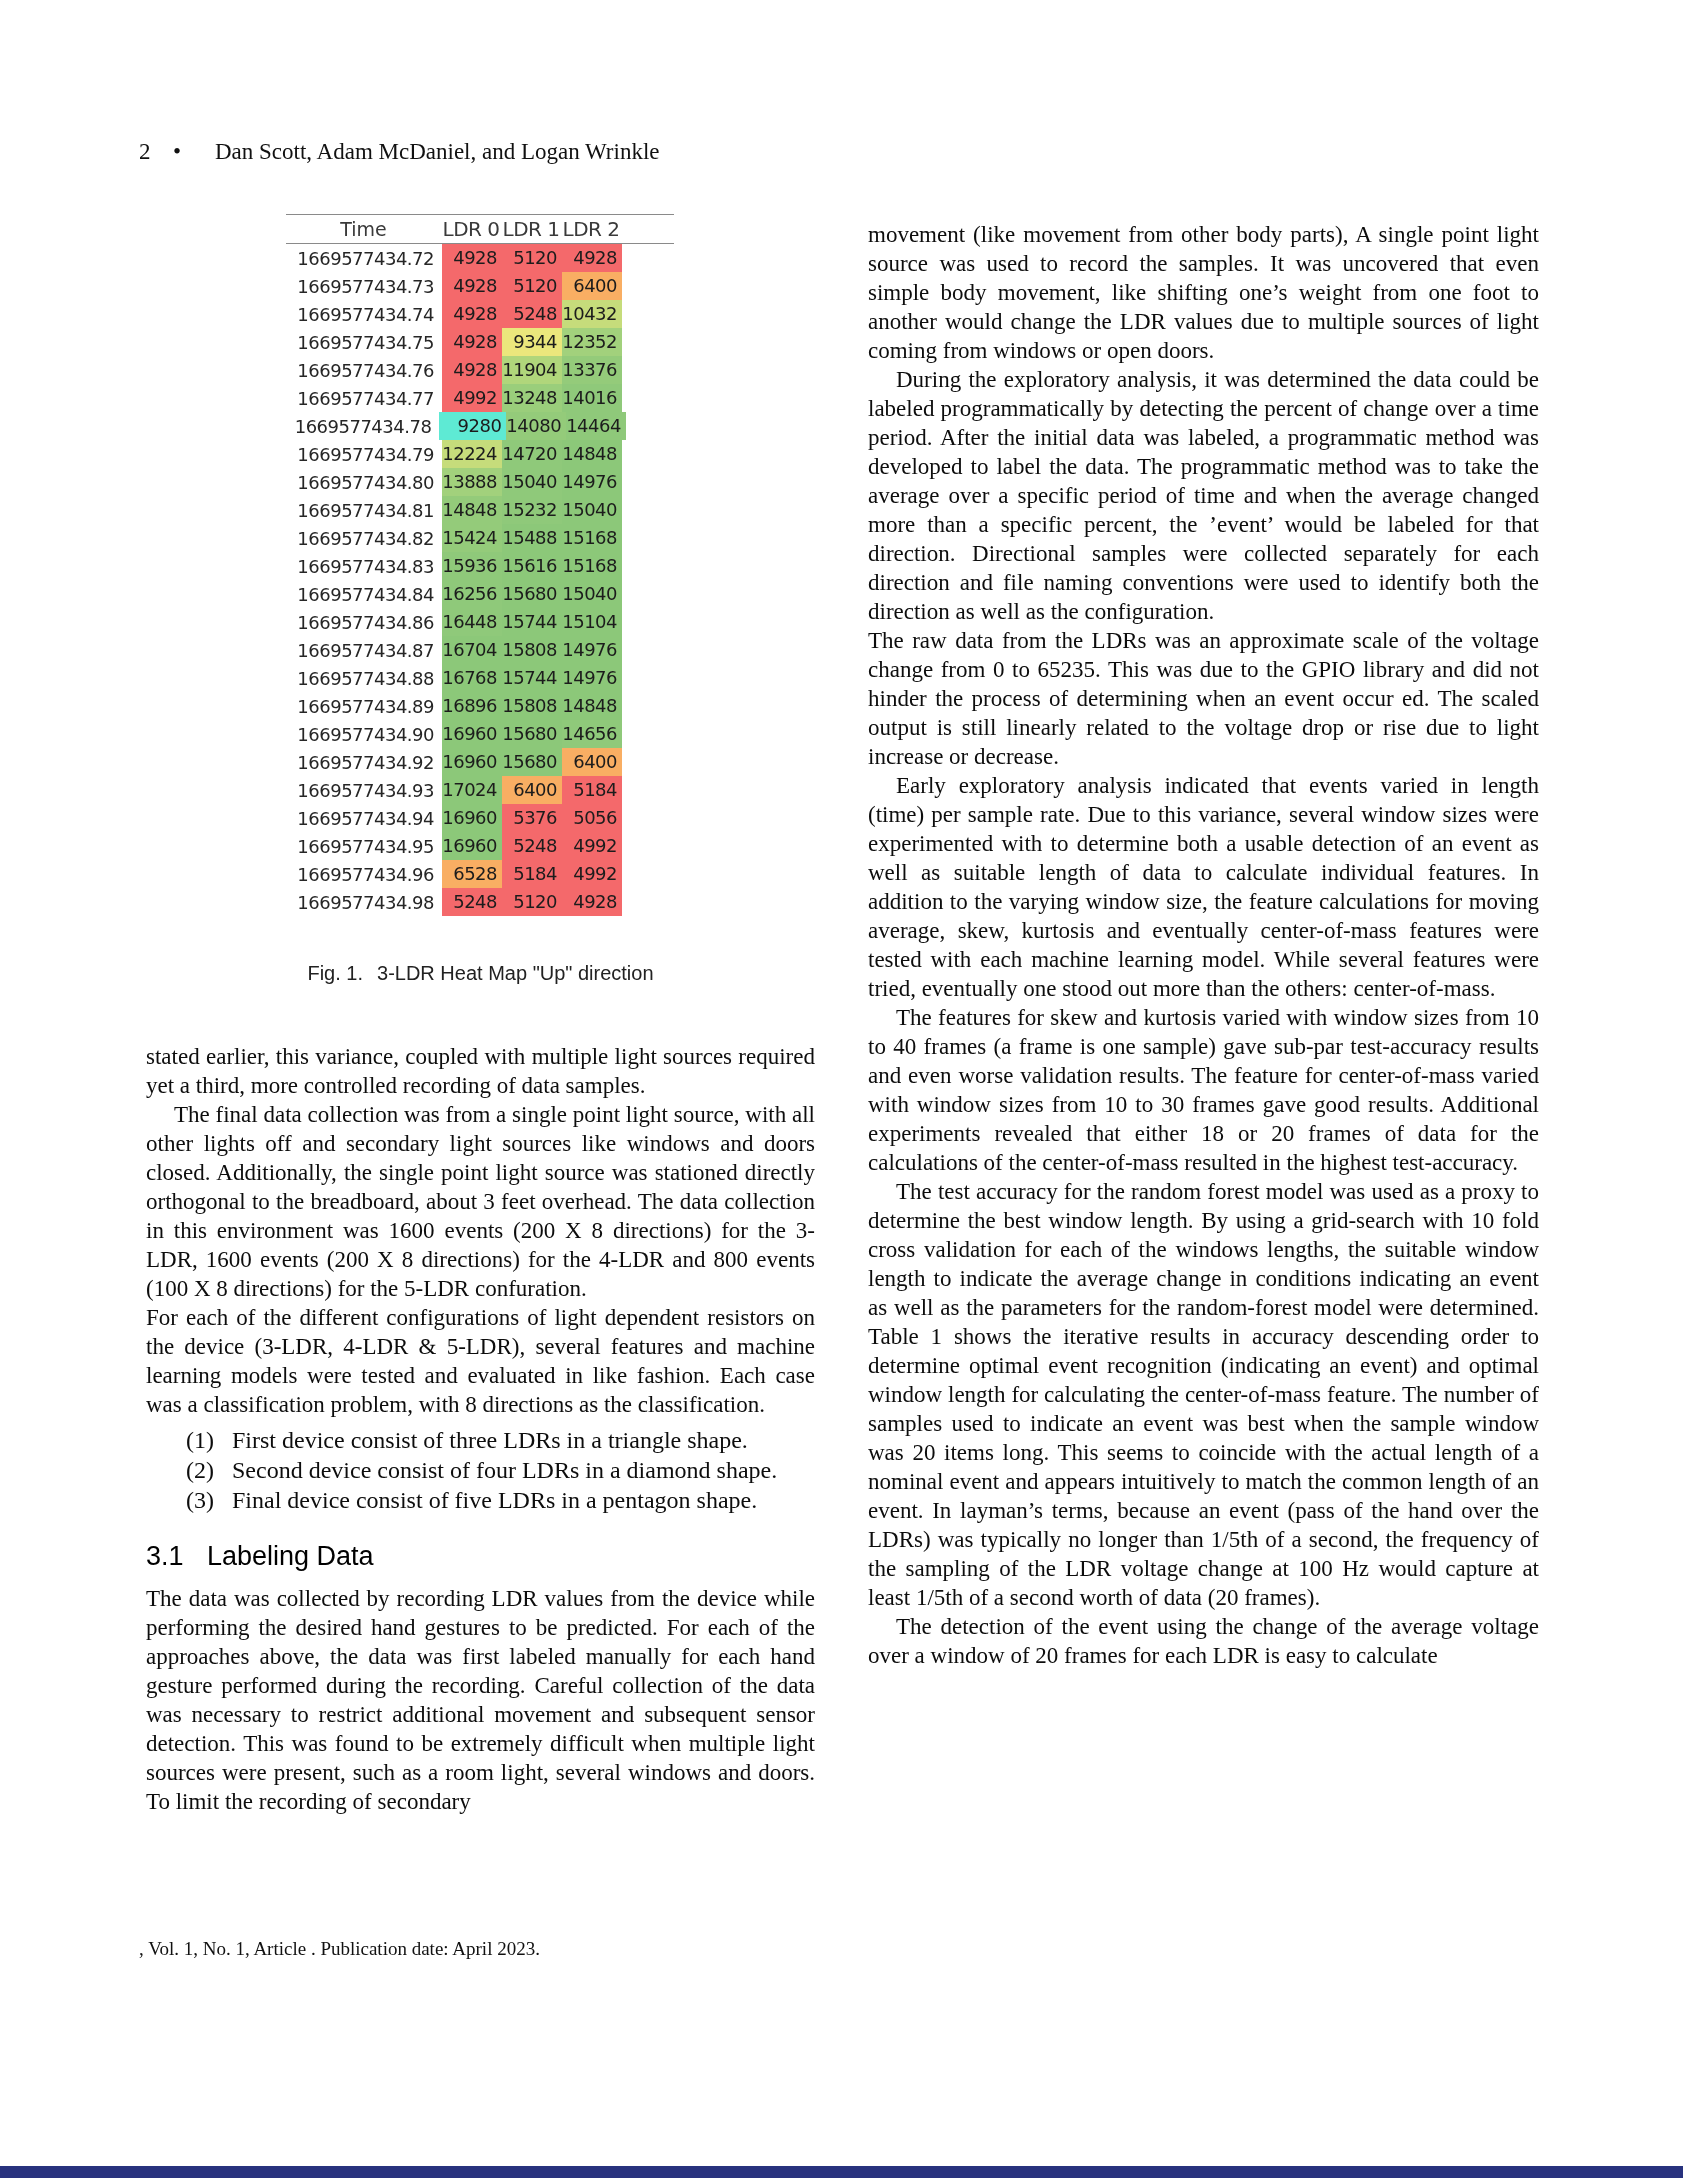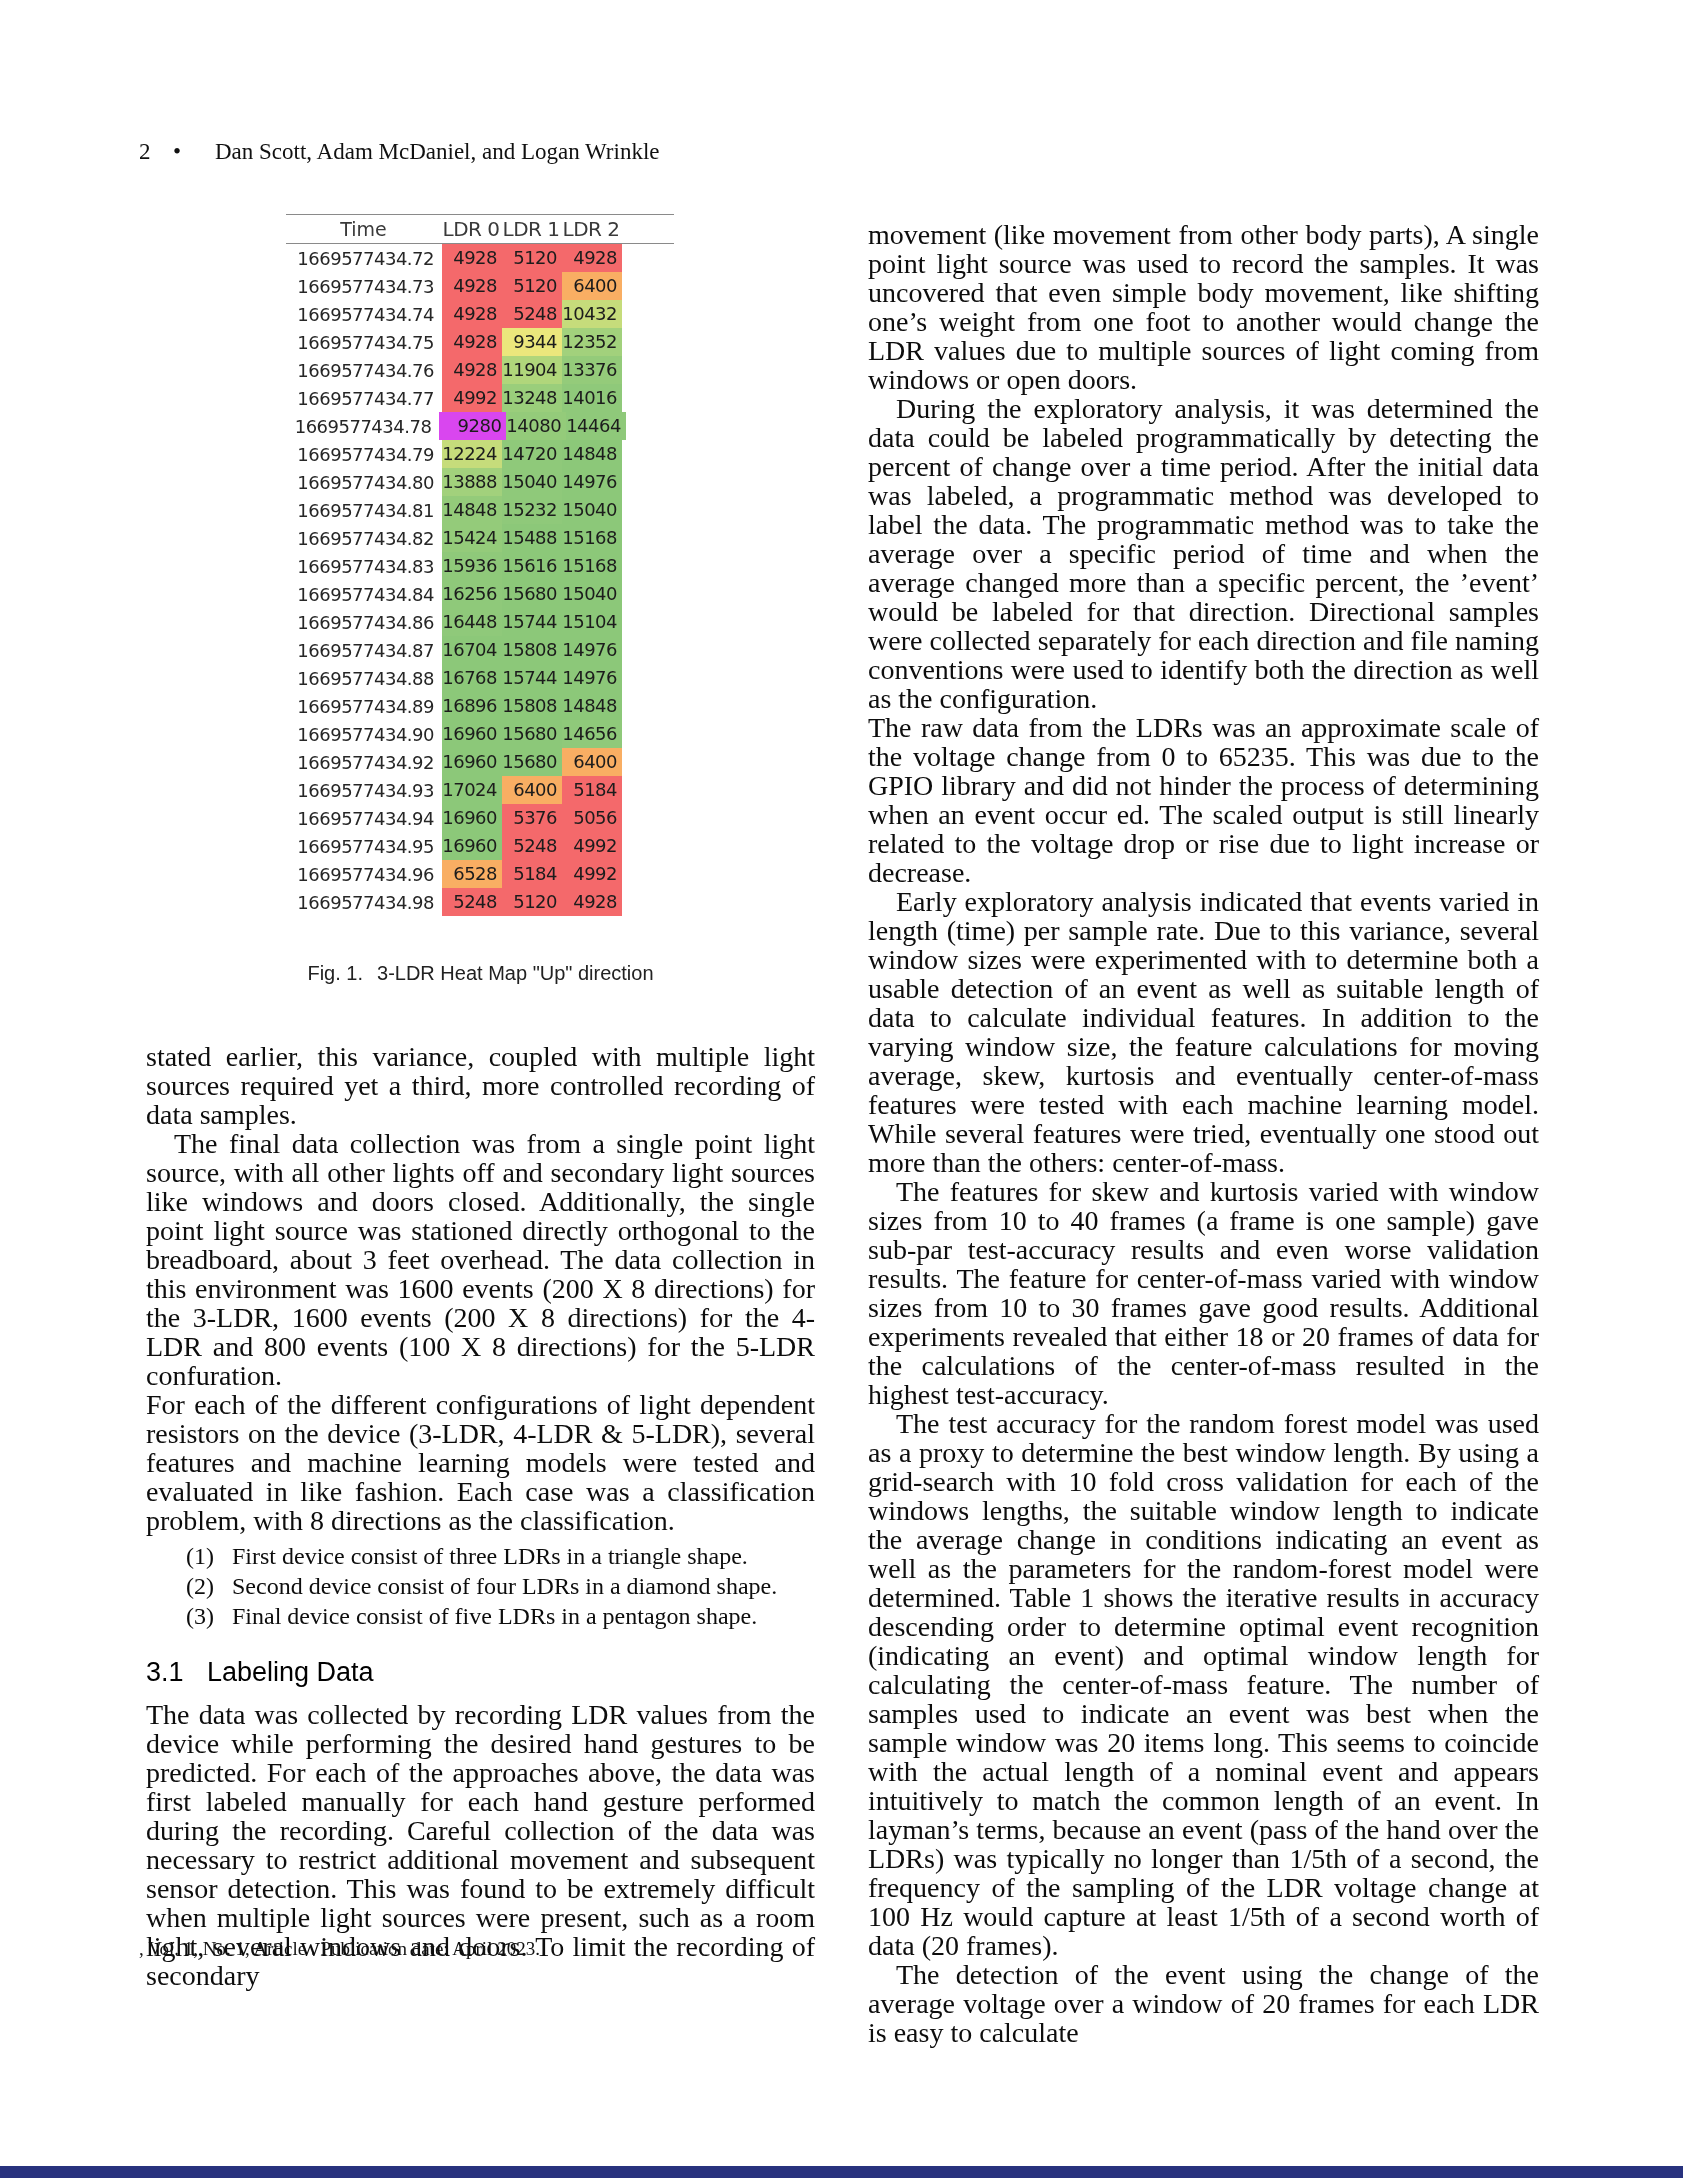--- a/index.html
+++ b/index.html
@@ -21,21 +21,21 @@
   .t-header .h-pad{width:49px;}
   .t-row{display:flex;height:28px;align-items:center;font-size:18px;letter-spacing:-0.5px;color:#262626;}
   .t-time{width:148px;padding-right:8px;text-align:right;}
   .t-cell{width:55px;padding-right:5px;height:28px;line-height:28px;text-align:right;color:#1c1c1c;}
   .t-pad{width:49px;}
   .caption{position:absolute;top:764px;left:0;width:669px;text-align:center;
            font-family:"Liberation Sans", sans-serif;font-size:20px;color:#222;}
   .caption .cap-label{margin-right:14px;}
   
   .left-body{position:absolute;top:844px;left:0;width:669px;}
-  .p{font-size:28px;line-height:29px;text-align:justify;margin:0;}
+  .p{font-size:23px;line-height:29px;text-align:justify;margin:0;}
   .ind{text-indent:28px;}
   .h-sec{font-family:"Liberation Sans", sans-serif;font-size:30px;color:#000;
          margin:30px 0 14px 0;letter-spacing:0.2px;}
   .h-sec .num{display:inline-block;min-width:55px;}
   .h-sub{font-family:"Liberation Sans", sans-serif;font-size:27px;color:#000;margin:26px 0 12px 0;}
   .h-sub .num{display:inline-block;min-width:61px;}
   .col-right .h-sub{margin:46px 0 18px 0;}
   .list{margin:6px 0 6px 0;padding-left:40px;}
   .list-item{display:flex;font-size:24px;line-height:30px;}
   .list-item .marker{width:46px;flex:none;}
@@ -102,21 +102,21 @@
           </div>
           <div class="t-row">
             <span class="t-time">1669577434.77</span>
             <span class="t-cell" style="background: rgb(244, 105, 107);">4992</span>
             <span class="t-cell" style="background: rgb(154, 206, 123);">13248</span>
             <span class="t-cell" style="background: rgb(143, 201, 122);">14016</span>
             <span class="t-pad"></span>
           </div>
           <div class="t-row">
             <span class="t-time">1669577434.78</span>
-            <span class="t-cell" style="background: #d946ef; padding-left: 8px;">9280</span>
+            <span class="t-cell" style="background: #5eead4; padding-left: 8px;">9280</span>
             <span class="t-cell" style="background: rgb(148, 203, 122);">14080</span>
             <span class="t-cell" style="background: rgb(143, 201, 122);">14464</span>
             <span class="t-pad"></span>
           </div>
           <div class="t-row">
             <span class="t-time">1669577434.79</span>
             <span class="t-cell" style="background: rgb(198, 220, 123);">12224</span>
             <span class="t-cell" style="background: rgb(143, 201, 122);">14720</span>
             <span class="t-cell" style="background: rgb(140, 200, 121);">14848</span>
             <span class="t-pad"></span>

